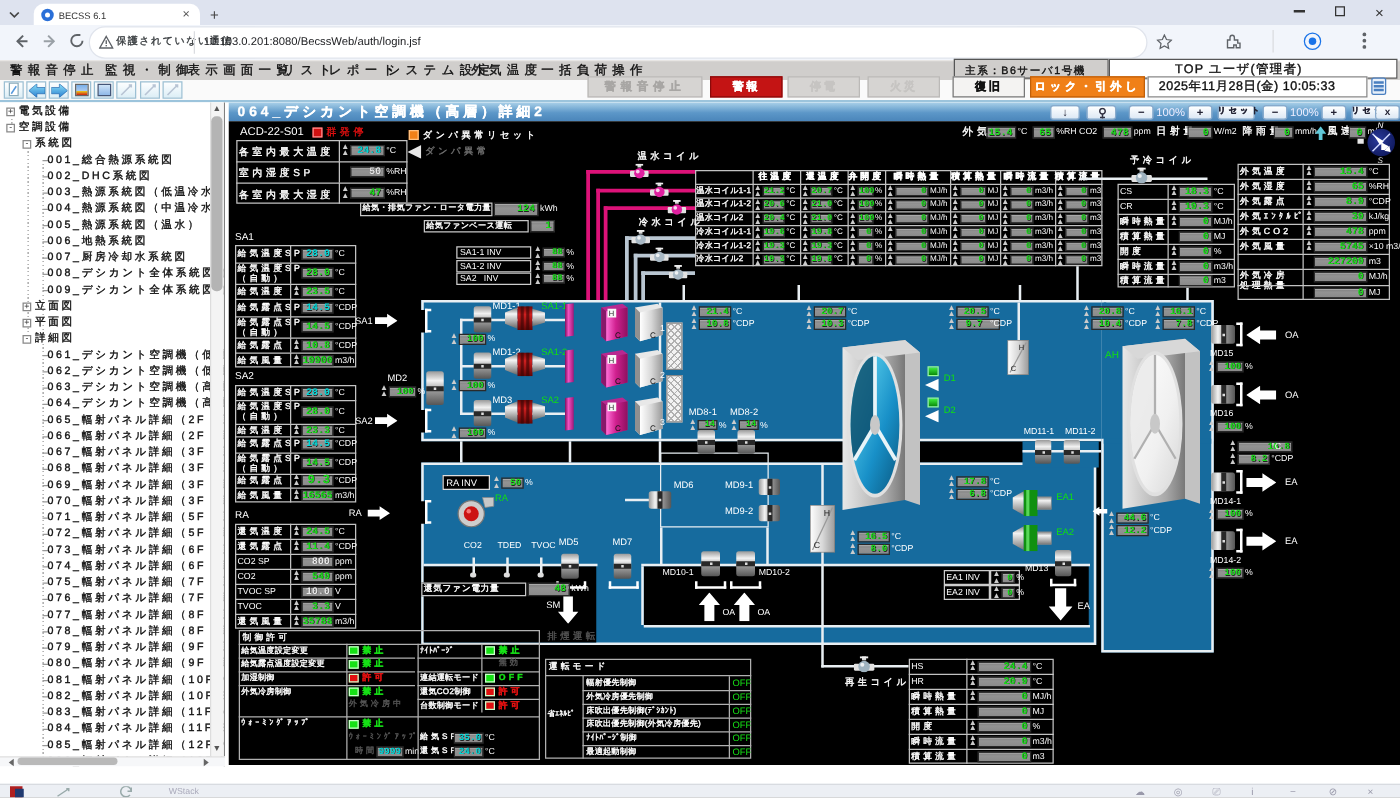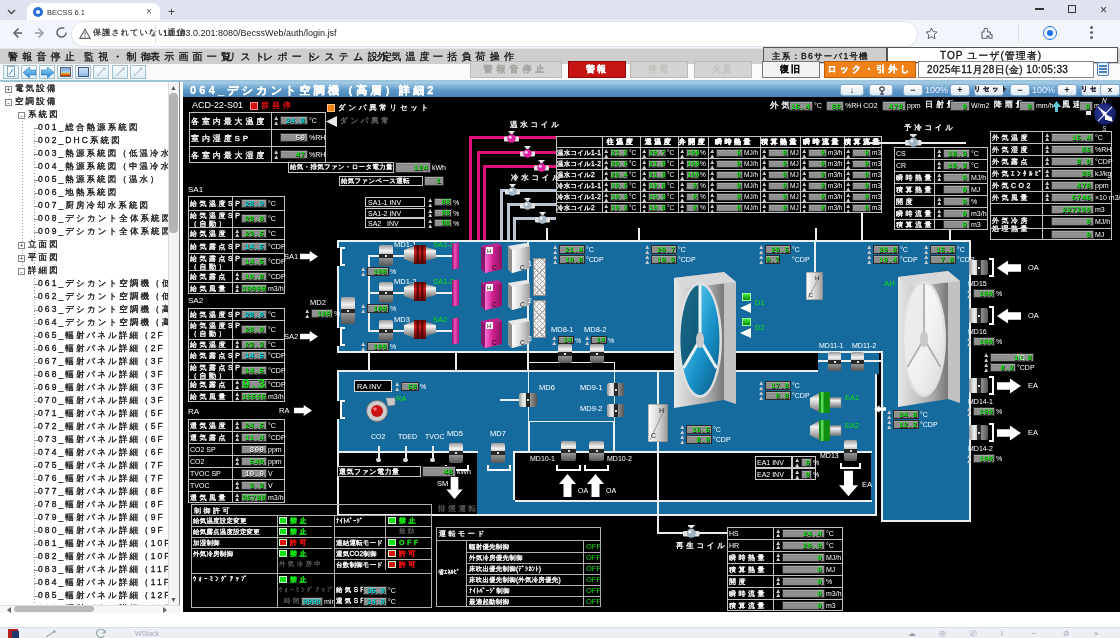--- a/index.html
+++ b/index.html
@@ -355,21 +355,21 @@
 <div class="ab txt" style="left:268px;top:352.0px;font-size:7px;color:#fff">°CDP</div>
 <div class="ab" style="left:188px;top:362px;width:97px;height:1px;background:#c2c2c2"></div>
 <div class="ab txt jp" style="left:190px;top:364px;font-size:7px;color:#fff;line-height:8px">給気露点SP<br>（自動）</div>
 <div class="ab" style="left:232px;top:362px;width:1px;height:17px;background:#c2c2c2"></div>
 <div class="ab vbox" style="left:241px;top:366.0px;width:26px;height:9px;font-size:8px;line-height:8px;color:#16e016;padding-right:2px">14.5</div>
 <div class="ab txt" style="left:268px;top:367.0px;font-size:7px;color:#fff">°CDP</div>
 <div class="ab" style="left:188px;top:379px;width:97px;height:1px;background:#c2c2c2"></div>
 <div class="ab txt jp" style="left:190px;top:381.0px;font-size:7px;color:#fff;line-height:8px">給気露点</div>
 <div class="ab" style="left:232px;top:379px;width:1px;height:11px;background:#c2c2c2"></div>
 <div class="ab" style="left:234px;top:380.0px;width:6px;height:9px;font-size:6.5px;line-height:4.5px;color:#ccc;text-align:center">▲<br>▲</div>
-<div class="ab vbox" style="left:241px;top:380.0px;width:26px;height:9px;font-size:13px;line-height:8px;color:#16e016;padding-right:2px">9.3</div>
+<div class="ab vbox" style="left:241px;top:380.0px;width:26px;height:9px;font-size:10px;line-height:8px;color:#16e016;padding-right:2px">9.3</div>
 <div class="ab txt" style="left:268px;top:381.0px;font-size:7px;color:#fff">°CDP</div>
 <div class="ab" style="left:188px;top:390px;width:97px;height:1px;background:#c2c2c2"></div>
 <div class="ab txt jp" style="left:190px;top:392.5px;font-size:7px;color:#fff;line-height:8px">給気風量</div>
 <div class="ab" style="left:232px;top:390px;width:1px;height:12px;background:#c2c2c2"></div>
 <div class="ab" style="left:234px;top:391.5px;width:6px;height:9px;font-size:6.5px;line-height:4.5px;color:#ccc;text-align:center">▲<br>▲</div>
 <div class="ab vbox" style="left:241px;top:391.5px;width:26px;height:9px;font-size:8px;line-height:8px;color:#16e016;padding-right:2px">16565</div>
 <div class="ab txt" style="left:268px;top:392.5px;font-size:7px;color:#fff">m3/h</div>
 <div class="ab txt" style="left:188px;top:408px;font-size:8px;color:#fff">RA</div>
 <div class="ab" style="left:188px;top:419px;width:97px;height:84px;border:1px solid #c2c2c2;background:#000"></div>
 <div class="ab txt jp" style="left:190px;top:421.5px;font-size:7px;color:#fff;line-height:8px">還気温度</div>
@@ -965,21 +965,21 @@
 <div class="ab" style="left:644px;top:245px;width:6px;height:9px;font-size:6.5px;line-height:4.5px;color:#ccc;text-align:center">▲<br>▲</div>
 <div class="ab vbox" style="left:651px;top:245px;width:26px;height:9px;font-size:7.5px;line-height:8px;padding-right:1px">20.7</div>
 <div class="ab txt" style="left:678px;top:246px;font-size:7px;color:#fff">°C</div>
 <div class="ab" style="left:644px;top:255px;width:6px;height:9px;font-size:6.5px;line-height:4.5px;color:#ccc;text-align:center">▲<br>▲</div>
 <div class="ab vbox" style="left:651px;top:255px;width:26px;height:9px;font-size:7.5px;line-height:8px;padding-right:1px">10.3</div>
 <div class="ab txt" style="left:678px;top:256px;font-size:7px;color:#fff">°CDP</div>
 <div class="ab" style="left:758px;top:245px;width:6px;height:9px;font-size:6.5px;line-height:4.5px;color:#ccc;text-align:center">▲<br>▲</div>
 <div class="ab vbox" style="left:765px;top:245px;width:26px;height:9px;font-size:7.5px;line-height:8px;padding-right:1px">20.5</div>
 <div class="ab txt" style="left:792px;top:246px;font-size:7px;color:#fff">°C</div>
 <div class="ab" style="left:758px;top:255px;width:6px;height:9px;font-size:6.5px;line-height:4.5px;color:#ccc;text-align:center">▲<br>▲</div>
-<div class="ab vbox" style="left:765px;top:255px;width:15px;height:9px;font-size:7.5px;line-height:8px;padding-right:13px">9.7</div>
+<div class="ab vbox" style="left:765px;top:255px;width:35px;height:9px;font-size:7.5px;line-height:8px;padding-right:13px">9.7</div>
 <div class="ab txt" style="left:792px;top:256px;font-size:7px;color:#fff">°CDP</div>
 <div class="ab" style="left:866px;top:245px;width:6px;height:9px;font-size:6.5px;line-height:4.5px;color:#ccc;text-align:center">▲<br>▲</div>
 <div class="ab vbox" style="left:873px;top:245px;width:26px;height:9px;font-size:7.5px;line-height:8px;padding-right:1px">20.8</div>
 <div class="ab txt" style="left:900px;top:246px;font-size:7px;color:#fff">°C</div>
 <div class="ab" style="left:866px;top:255px;width:6px;height:9px;font-size:6.5px;line-height:4.5px;color:#ccc;text-align:center">▲<br>▲</div>
 <div class="ab vbox" style="left:873px;top:255px;width:26px;height:9px;font-size:7.5px;line-height:8px;padding-right:1px">10.4</div>
 <div class="ab txt" style="left:900px;top:256px;font-size:7px;color:#fff">°CDP</div>
 <div class="ab" style="left:923px;top:245px;width:6px;height:9px;font-size:6.5px;line-height:4.5px;color:#ccc;text-align:center">▲<br>▲</div>
 <div class="ab vbox" style="left:930px;top:245px;width:26px;height:9px;font-size:7.5px;line-height:8px;padding-right:1px">16.1</div>
 <div class="ab txt" style="left:957px;top:246px;font-size:7px;color:#fff">°C</div>
@@ -1216,21 +1216,21 @@
 <div class="ab" style="left:794px;top:458px;width:6px;height:9px;font-size:6.5px;line-height:4.5px;color:#ccc;text-align:center">▲<br>▲</div>
 <div class="ab vbox" style="left:801px;top:458px;width:11px;height:9px;font-size:7px;line-height:8px;padding-right:1px">0</div>
 <div class="ab txt" style="left:813px;top:459px;font-size:7px;color:#fff">%</div>
 <div class="ab" style="left:755px;top:468px;width:37px;height:12px;border:1px solid #ccc;background:#000"></div>
 <div class="ab txt" style="left:757px;top:471px;font-size:7px;color:#fff">EA2 INV</div>
 <div class="ab" style="left:792px;top:468px;width:24px;height:12px;border:1px solid #ccc;background:#000"></div>
 <div class="ab" style="left:794px;top:470px;width:6px;height:9px;font-size:6.5px;line-height:4.5px;color:#ccc;text-align:center">▲<br>▲</div>
 <div class="ab vbox" style="left:801px;top:470px;width:11px;height:9px;font-size:7px;line-height:8px;padding-right:1px">0</div>
 <div class="ab txt" style="left:813px;top:471px;font-size:7px;color:#fff">%</div>
 <div class="ab" style="left:886px;top:410px;width:6px;height:9px;font-size:6.5px;line-height:4.5px;color:#ccc;text-align:center">▲<br>▲</div>
-<div class="ab vbox" style="left:893px;top:410px;width:26px;height:9px;font-size:7.5px;line-height:8px;padding-right:1px">34.8</div>
+<div class="ab vbox" style="left:893px;top:410px;width:26px;height:9px;font-size:7.5px;line-height:8px;padding-right:1px">44.6</div>
 <div class="ab txt" style="left:920px;top:411px;font-size:7px;color:#fff">°C</div>
 <div class="ab" style="left:886px;top:420px;width:6px;height:9px;font-size:6.5px;line-height:4.5px;color:#ccc;text-align:center">▲<br>▲</div>
 <div class="ab vbox" style="left:893px;top:420px;width:26px;height:9px;font-size:7.5px;line-height:8px;padding-right:1px">12.2</div>
 <div class="ab txt" style="left:920px;top:421px;font-size:7px;color:#fff">°CDP</div>
 <div class="ab" style="left:969px;top:260px;width:19px;height:15px;border-radius:2px;background:linear-gradient(90deg,#9a9a9a,#f2f2f2 28%,#9a9a9a 58%,#565656)"></div>
 <div class="ab" style="left:976.5px;top:260px;width:4px;height:15px;background:#282828"></div>
 <div class="ab" style="left:977.5px;top:266.5px;width:2px;height:2px;background:#ddd"></div>
 <div class="ab" style="left:989px;top:258px;width:5px;height:19px;border:2px solid #fff;border-left:none;background:transparent"></div>
 <svg class="ab" style="left:997px;top:260px" width="24" height="16" viewBox="0 0 26 16">
       <path d="M26 4 H12 V0 L0 8 L12 16 V12 H26 Z" fill="#fff"></path>

